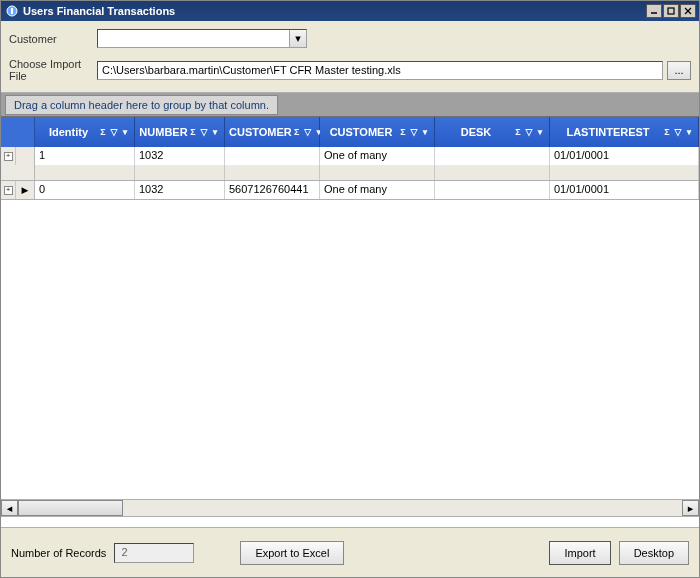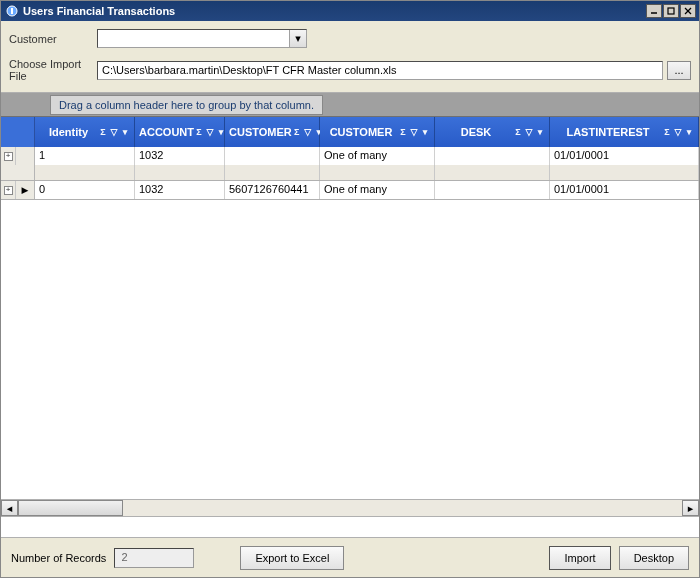--- a/index.html
+++ b/index.html
@@ -93,21 +93,20 @@
     border-bottom: 1px solid #707070;
     display:flex; align-items:center;
     padding-left: 4px;
   }
   .group-hint {
     background: #d7d7d7;
     border: 1px solid #888;
     color: #1a3c70;
     padding: 3px 8px;
     font-size: 11px;
-    margin-left: 45px;
   }
 
   
   .grid-wrap { background:#fff; }
   .grid-header {
     display:flex;
     height: 30px;
   }
   .hdr-gutter {
     width: 34px;
@@ -207,21 +206,21 @@
     position:absolute; left:0; top:0; bottom:0;
     width: 105px;
     background:linear-gradient(#f0f0f0,#d8d8d8);
     border:1px solid #888;
   }
 
   
   .footer {
     position:absolute;
     left:0; right:0; bottom:0;
-    height: 40px;
+    height: 50px;
     background:#ece9d8;
     display:flex;
     align-items:center;
     padding: 0 10px;
     border-top:1px solid #b0b0b0;
   }
   .left-group, .right-group { display:flex; align-items:center; gap:8px; }
   .left-group { flex:1; }
   .num-field {
     width: 80px; height: 20px;
@@ -277,21 +276,21 @@
     <span class="form-label">Customer</span>
     <div class="combo">
       <input class="combo-input" value="" style="">
       <div class="combo-btn">
         <span>▾</span>
       </div>
     </div>
   </div>
   <div class="form-row" style="margin-top:10px;">
     <span class="form-label">Choose Import File</span>
-    <div class="filepath">C:\Users\barbara.martin\Desktop\FT CFR Master column.xls</div>
+    <div class="filepath">C:\Users\barbara.martin\Customer\FT CFR Master testing.xls</div>
     <div class="browse-btn">
       <span>...</span>
     </div>
   </div>
 </div>
 
 <div class="group-band">
   <div class="group-hint">Drag a column header here to group by that column.</div>
 </div>
 
@@ -300,21 +299,21 @@
     <div class="hdr-gutter"></div>
     <div class="hdr-cell col-identity">
       <span class="label">Identity</span>
       <span class="hdr-glyphs">
         <span>Σ</span>
         <span>▽</span>
         <span>▾</span>
       </span>
     </div>
     <div class="hdr-cell col-number">
-      <span class="label">ACCOUNT</span>
+      <span class="label">NUMBER</span>
       <span class="hdr-glyphs">
           <span>Σ</span>
           <span>▽</span>
           <span>▾</span>
         </span>
     </div>
     <div class="hdr-cell col-account">
       <span class="label">CUSTOMER</span>
       <span class="hdr-glyphs">
           <span>Σ</span>

